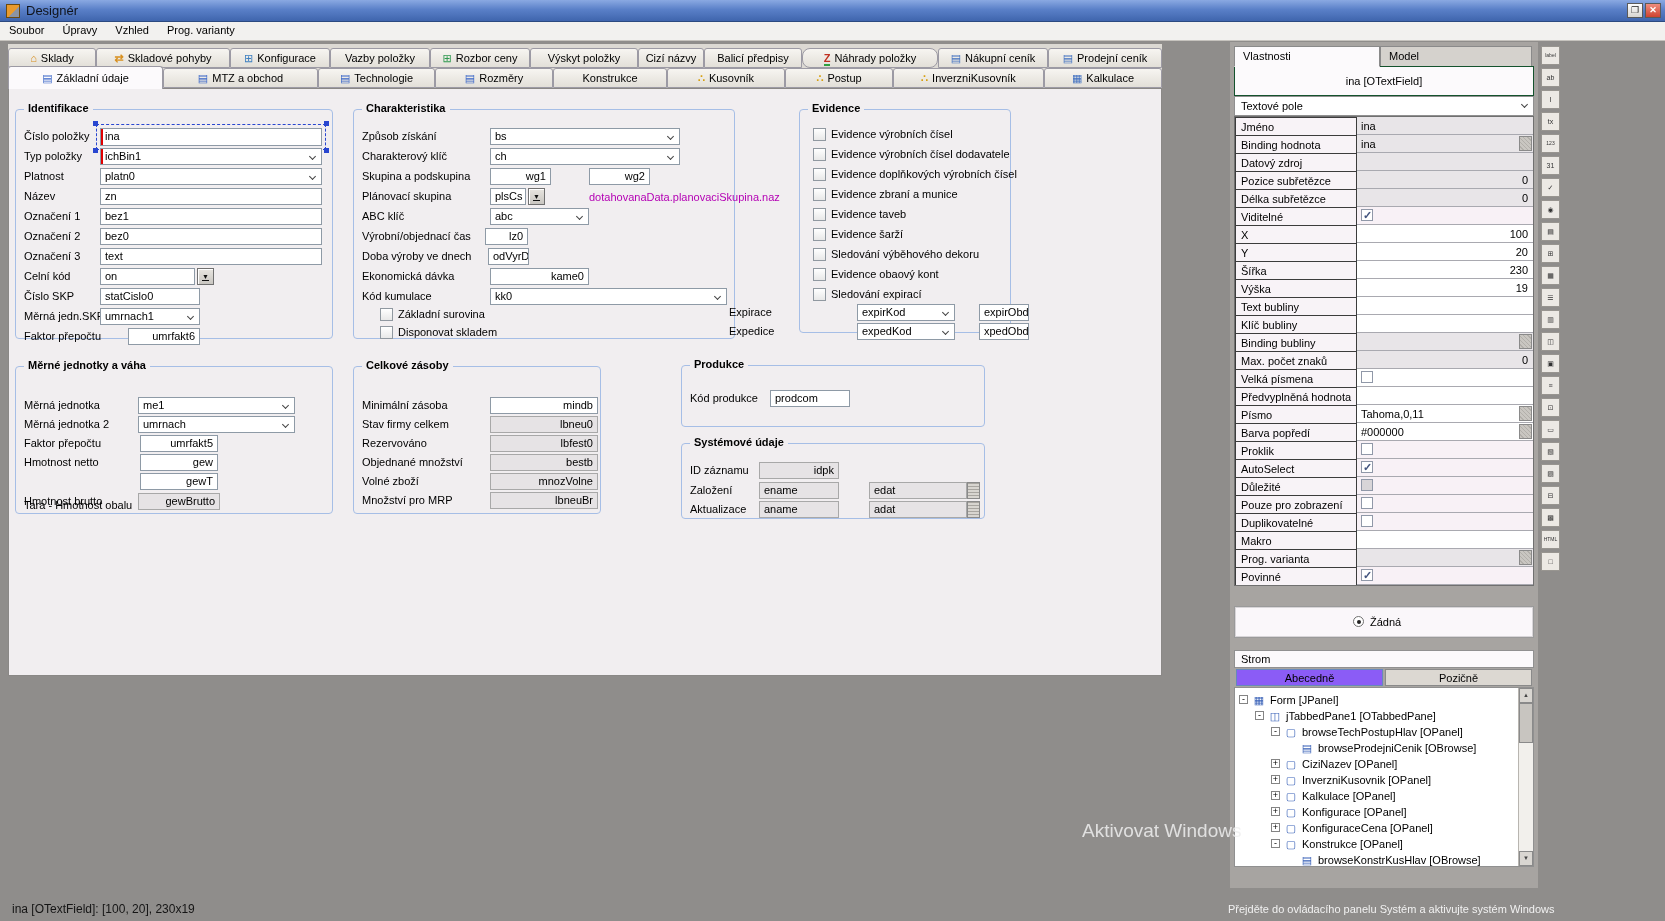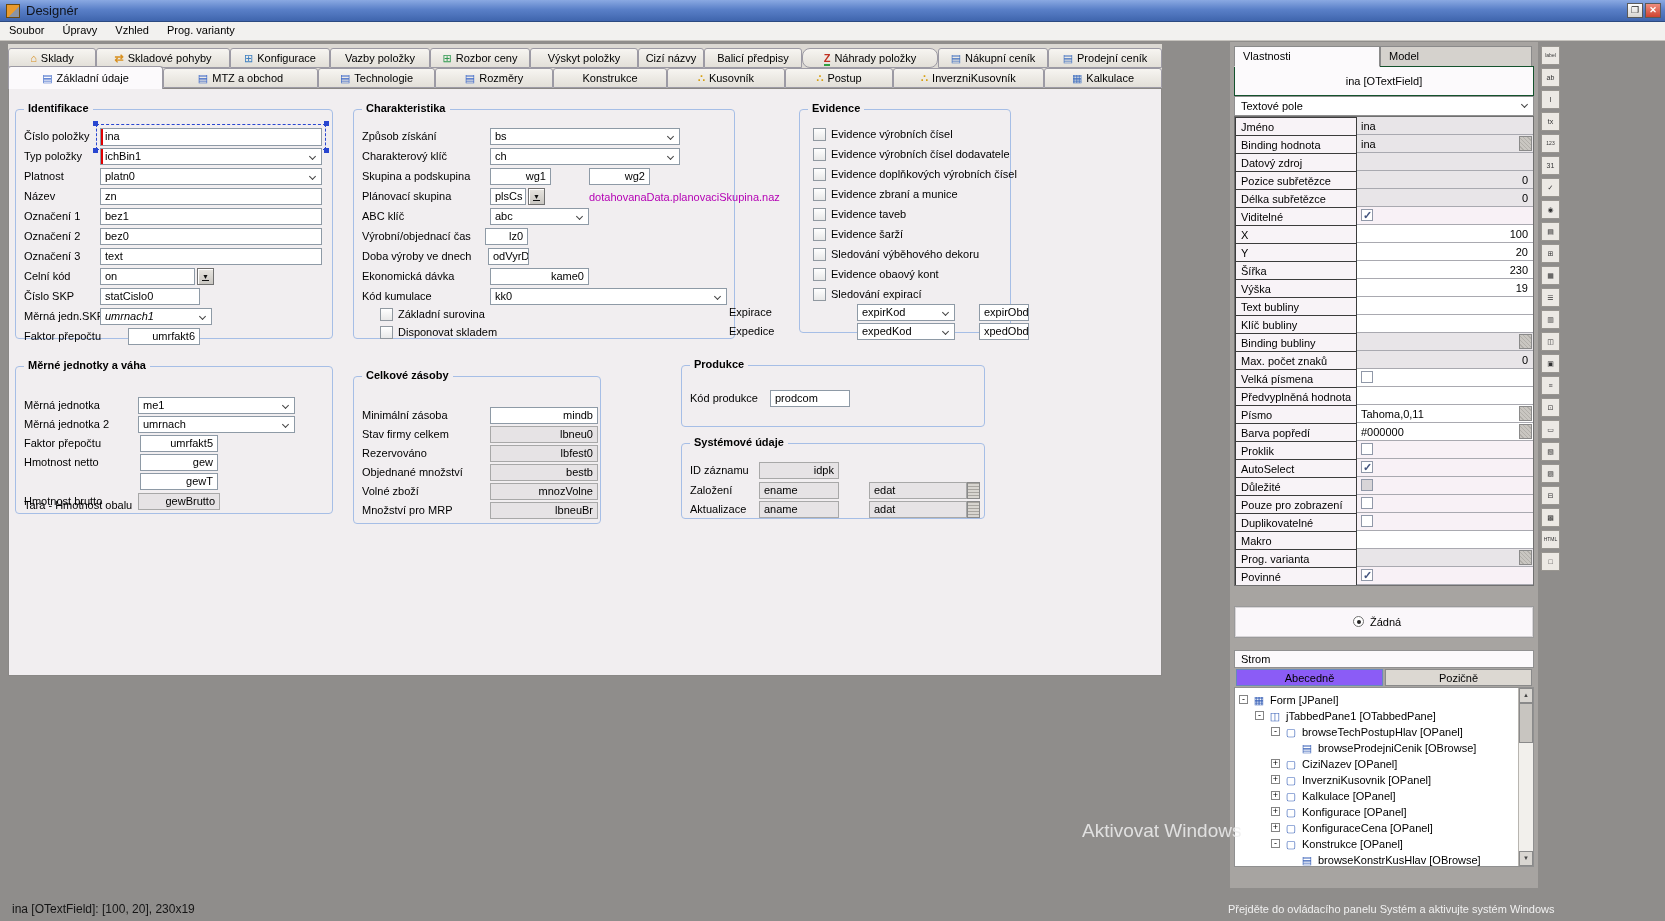--- a/index.html
+++ b/index.html
@@ -243,21 +243,21 @@
         <span class="flabel" style="left: 8px; top: 120px;">Označení 2</span>
         <div class="fld" style="left: 84px; top: 118px; width: 222px;">bez0</div>
         <span class="flabel" style="left: 8px; top: 140px;">Označení 3</span>
         <div class="fld" style="left: 84px; top: 138px; width: 222px;">text</div>
         <span class="flabel" style="left: 8px; top: 160px;">Celní kód</span>
         <div class="fld" style="left: 84px; top: 158px; width: 95px;">on</div>
         <div class="dbtn" style="left: 181px; top: 158px;"></div>
         <span class="flabel" style="left: 8px; top: 180px;">Číslo SKP</span>
         <div class="fld" style="left: 84px; top: 178px; width: 100px;">statCislo0</div>
         <span class="flabel" style="left: 8px; top: 200px;">Měrná jedn.SKP</span>
-        <div class="fld combo" style="left: 84px; top: 198px; width: 112px; font-style: italic;">umrnach1<span class="chev"></span></div>
+        <div class="fld combo" style="left: 84px; top: 198px; width: 100px;">umrnach1<span class="chev"></span></div>
         <span class="flabel" style="left: 8px; top: 220px;">Faktor přepočtu</span>
         <div class="fld r" style="left: 112px; top: 218px; width: 72px;">umrfakt6</div>
       </div>
       <div class="grp" style="left: 344px; top: 20px; width: 382px; height: 230px;">
         <span class="gt">Charakteristika</span>
         <span class="flabel" style="left: 8px; top: 20px;">Způsob získání</span>
         <div class="fld combo" style="left: 136px; top: 18px; width: 190px;">bs<span class="chev"></span></div>
         <span class="flabel" style="left: 8px; top: 40px;">Charakterový klíč</span>
         <div class="fld combo" style="left: 136px; top: 38px; width: 190px;">ch<span class="chev"></span></div>
         <span class="flabel" style="left: 8px; top: 60px;">Skupina a podskupina</span>
@@ -317,21 +317,21 @@
         <div class="fld combo" style="left: 122px; top: 49px; width: 157px;">umrnach<span class="chev"></span></div>
         <span class="flabel" style="left: 8px; top: 70px;">Faktor přepočtu</span>
         <div class="fld r" style="left: 124px; top: 68px; width: 78px;">umrfakt5</div>
         <span class="flabel" style="left: 8px; top: 89px;">Hmotnost netto</span>
         <div class="fld r" style="left: 124px; top: 87px; width: 78px;">gew</div>
         <span class="flabel" style="left: 8px; top: 108px; margin-top: 24px;">Tara - Hmotnost obalu</span>
         <div class="fld r" style="left: 124px; top: 106px; width: 78px;">gewT</div>
         <span class="flabel" style="left: 8px; top: 128px;">Hmotnost brutto</span>
         <div class="fld dis r" style="left: 122px; top: 126px; width: 82px;">gewBrutto</div>
       </div>
-      <div class="grp" style="left: 344px; top: 287px; width: 248px; height: 148px;">
+      <div class="grp" style="left: 344px; top: 277px; width: 248px; height: 148px;">
         <span class="gt">Celkové zásoby</span>
         <span class="flabel" style="left: 8px; top: 32px;">Minimální zásoba</span>
         <div class="fld r" style="left: 136px; top: 30px; width: 108px;">mindb</div>
         <span class="flabel" style="left: 8px; top: 51px;">Stav firmy celkem</span>
         <div class="fld dis r" style="left: 136px; top: 49px; width: 108px;">lbneu0</div>
         <span class="flabel" style="left: 8px; top: 70px;">Rezervováno</span>
         <div class="fld dis r" style="left: 136px; top: 68px; width: 108px;">lbfest0</div>
         <span class="flabel" style="left: 8px; top: 89px;">Objednané množství</span>
         <div class="fld dis r" style="left: 136px; top: 87px; width: 108px;">bestb</div>
         <span class="flabel" style="left: 8px; top: 108px;">Volné zboží</span>

